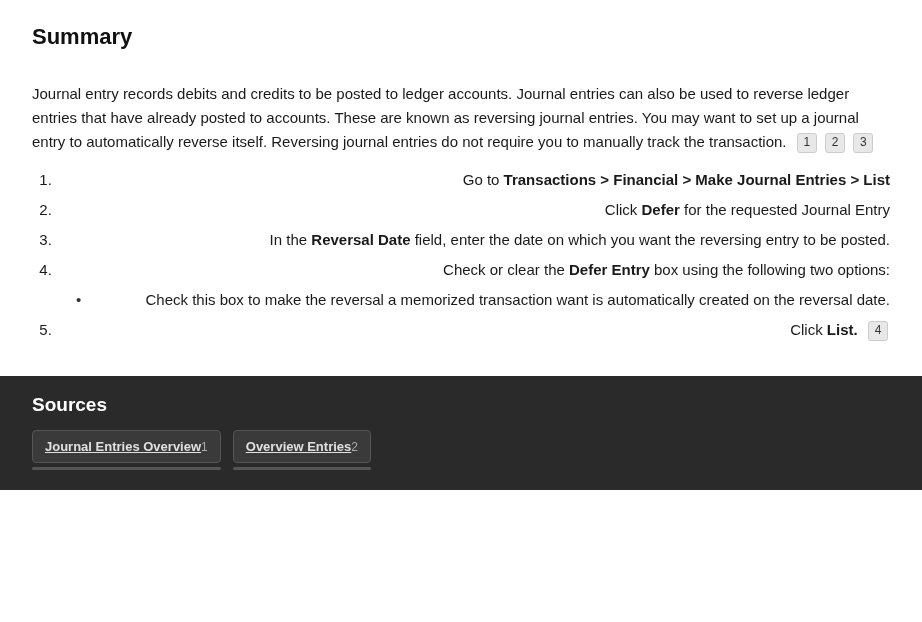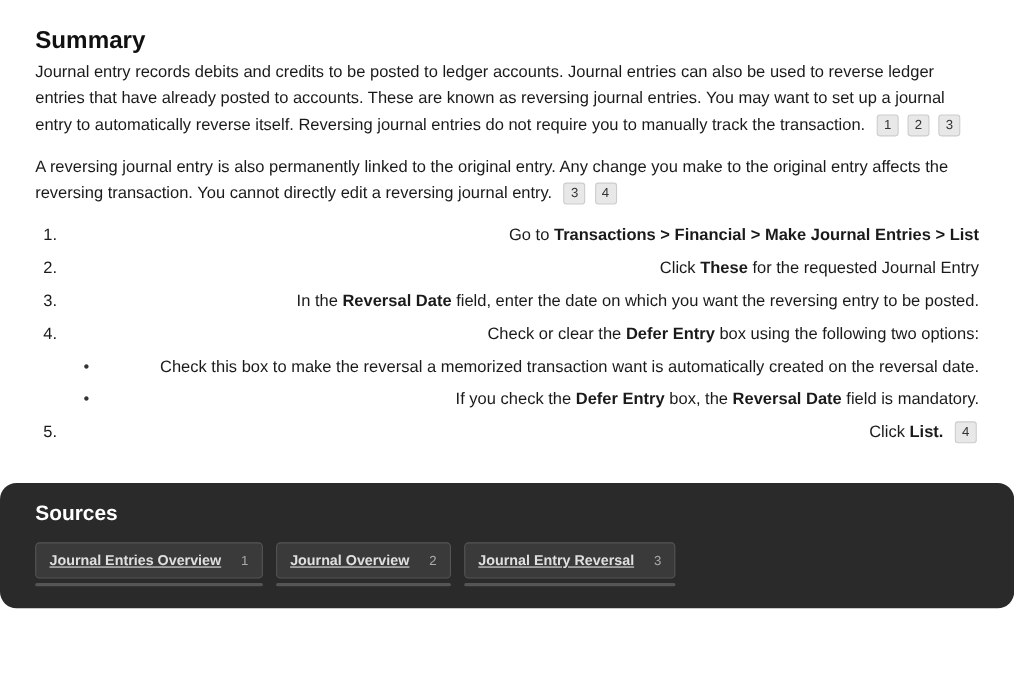--- a/index.html
+++ b/index.html
@@ -19,21 +19,21 @@
     }
 
     .main-content {
       padding: 24px 32px 16px 32px;
       background: #ffffff;
     }
 
     .summary-title {
       font-size: 22px;
       font-weight: 700;
-      margin-bottom: 4px;
+      margin-bottom: 32px;
       color: #111;
     }
 
     .paragraph {
       line-height: 1.6;
       margin-bottom: 14px;
       color: #1a1a1a;
     }
 
     .ref-badge {
@@ -84,21 +84,20 @@
     }
 
     .bold {
       font-weight: 700;
     }
 
     .sources-section {
       background: #2a2a2a;
       padding: 18px 32px 20px 32px;
       margin-top: 8px;
-      border-radius: 15px;
     }
 
     .sources-title {
       font-size: 19px;
       font-weight: 700;
       color: #ffffff;
       margin-bottom: 14px;
     }
 
     .sources-list {
@@ -109,21 +108,21 @@
     }
 
     .source-item {
       display: flex;
       align-items: center;
       background: #3a3a3a;
       border: 1px solid #555;
       border-radius: 4px;
       padding: 8px 12px;
       cursor: pointer;
-      gap: 18px;
+      gap: 0;
     }
 
     .source-label {
       font-size: 13px;
       font-weight: 600;
       color: #e0e0e0;
       text-decoration: underline;
     }
 
     .source-num {
@@ -151,44 +150,36 @@
 
   <h1 class="summary-title">Summary</h1>
 
   <p class="paragraph">
     Journal entry records debits and credits to be posted to ledger accounts. Journal entries can also be used to reverse ledger entries that have already posted to accounts. These are known as reversing journal entries. You may want to set up a journal entry to automatically reverse itself. Reversing journal entries do not require you to manually track the transaction.&nbsp;
     <span class="ref-badge">1</span>
     <span class="ref-badge">2</span>
     <span class="ref-badge">3</span>
   </p>
 
-  <p class="paragraph">
-    A reversing journal entry is also permanently linked to the original entry. Any change you make to the original entry affects the reversing transaction. You cannot directly edit a reversing journal entry.&nbsp;
-    <span class="ref-badge">3</span>
-    <span class="ref-badge">4</span>
-  </p>
 
   <ol class="ordered-list">
     <li>
       Go to <span class="bold">Transactions &gt; Financial &gt; Make Journal Entries &gt; List</span>
     </li>
     <li>
-      Click <span class="bold">These</span> for the requested Journal Entry
+      Click <span class="bold">Defer</span> for the requested Journal Entry
     </li>
     <li>
       In the <span class="bold">Reversal Date</span> field, enter the date on which you want the reversing entry to be posted.
     </li>
     <li>
       Check or clear the <span class="bold">Defer Entry</span> box using the following two options:
       <ul class="bullet-list">
         <li>
           Check this box to make the reversal a memorized transaction want is automatically created on the reversal date.
-        </li>
-        <li>
-          If you check the <span class="bold">Defer Entry</span> box, the <span class="bold">Reversal Date</span> field is mandatory.
         </li>
       </ul>
     </li>
     <li>
       Click <span class="bold">List.</span>&nbsp;
       <span class="ref-badge">4</span>
     </li>
   </ol>
 
 </div>
@@ -200,28 +191,21 @@
     <div class="source-item-wrapper">
       <div class="source-item">
         <span class="source-label">Journal Entries Overview</span>
         <span class="source-num">1</span>
       </div>
       <div class="source-underline-bar"></div>
     </div>
 
     <div class="source-item-wrapper">
       <div class="source-item">
-        <span class="source-label">Journal Overview</span>
+        <span class="source-label">Overview Entries</span>
         <span class="source-num">2</span>
       </div>
       <div class="source-underline-bar"></div>
     </div>
 
-    <div class="source-item-wrapper">
-      <div class="source-item">
-        <span class="source-label">Journal Entry Reversal</span>
-        <span class="source-num">3</span>
-      </div>
-      <div class="source-underline-bar"></div>
-    </div>
 
   </div>
 </div>
 
 </body></html>

